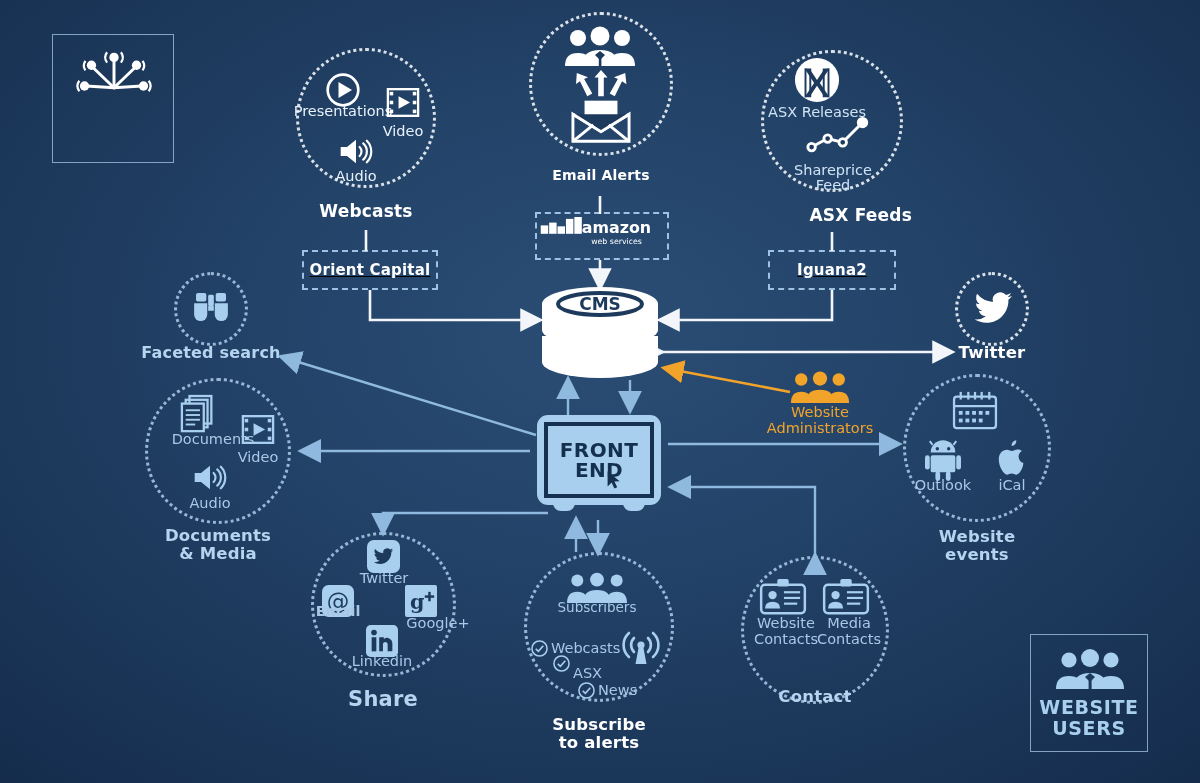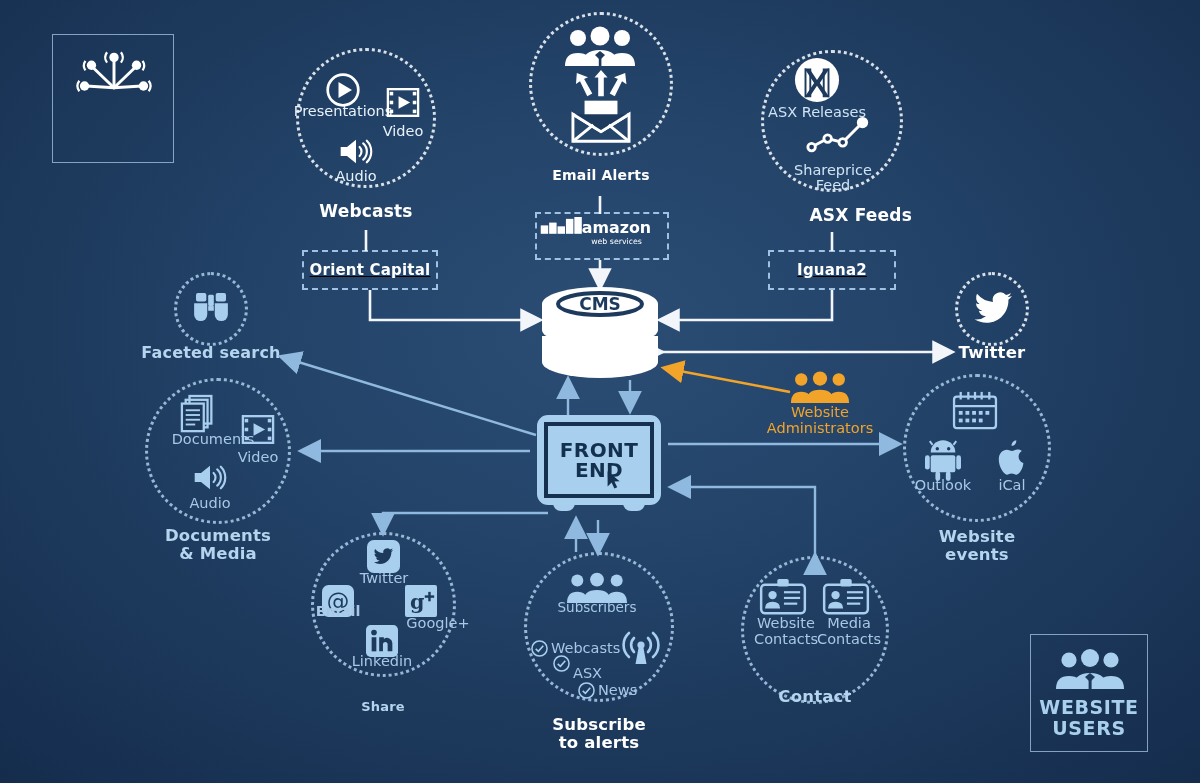--- a/index.html
+++ b/index.html
@@ -433,21 +433,21 @@
     <div class="sub dk" style="left:386px;top:616px;width:104px;">Google+</div>
     <svg viewBox="0 0 34 34" style="position:absolute;left:366px;top:625px;width:32px;height:32px;">
       <rect x="0" y="0" width="34" height="34" rx="5" fill="#a9cfee"></rect>
       <g fill="#1d3a5d">
         <rect x="6" y="13" width="5" height="15"></rect>
           <circle cx="8.5" cy="8" r="3"></circle>
         <path d="M14 13 h5 v2 a5.5 5.5 0 0 1 9 4 v9 h-5 v-8 a2.6 2.6 0 0 0 -5 0 v8 h-4 z"></path>
       </g>
     </svg>
     <div class="sub dk" style="left:332px;top:654px;width:100px;">Linkedin</div>
-    <div class="caption blue" style="left:303px;top:688px;width:160px;font-size:13px;margin-top:12px;">Share</div>
+    <div class="caption blue" style="left:303px;top:688px;width:160px;font-size:21px;">Share</div>
   </div>
 
   <div class="node">
     <div class="circle" style="left:524px;top:552px;width:150px;height:150px;"></div>
     <svg viewBox="0 0 66 32" style="position:absolute;left:566px;top:573px;width:62px;height:30px;">
       <g fill="#a9cfee">
         <circle cx="12" cy="8" r="6.4"></circle>
           <path d="M1 32 q0-12 11-12 q11 0 11 12z"></path>
         <circle cx="54" cy="8" r="6.4"></circle>
           <path d="M43 32 q0-12 11-12 q11 0 11 12z"></path>

